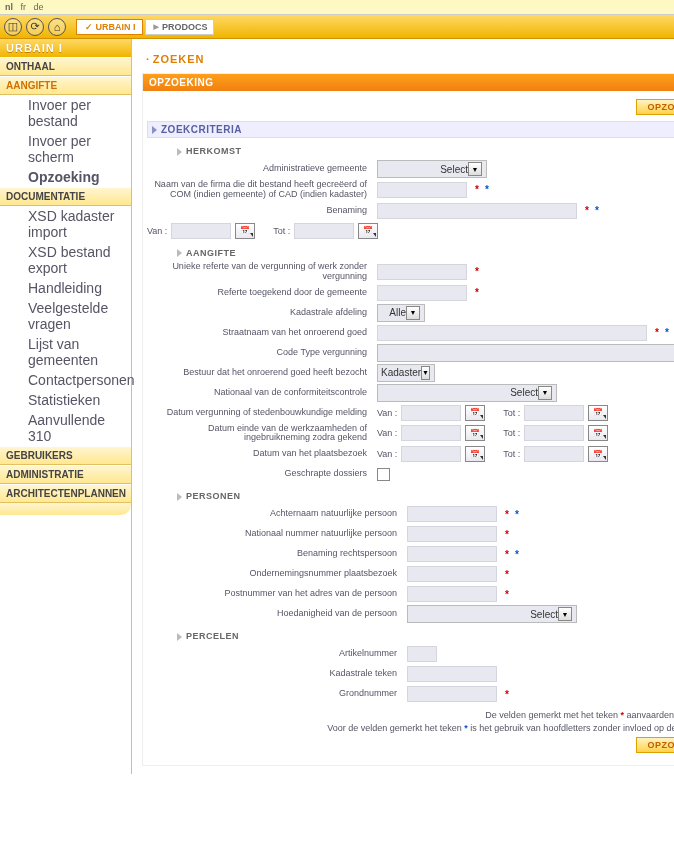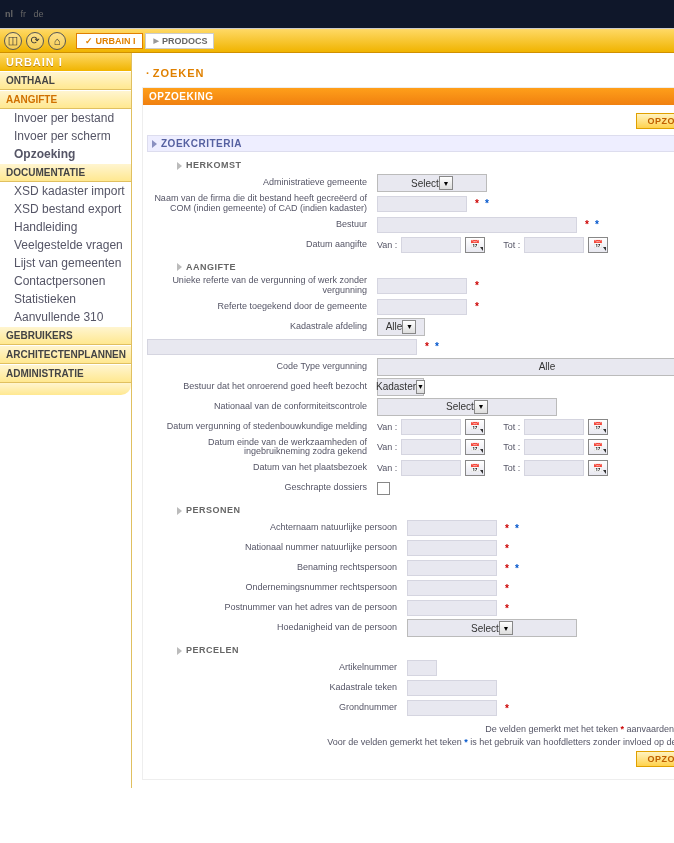--- a/index.html
+++ b/index.html
@@ -1,33 +1,33 @@
 <!DOCTYPE html>
 <html><head>
 <meta charset="utf-8">
 <style>
 * { box-sizing: border-box; margin: 0; padding: 0; }
 body { font-family: Verdana, Arial, sans-serif; font-size: 10px; background: #fff; width: 674px; }
-.topbar { background: #0f172a; border-bottom: 1px solid #ccc; font-size: 9px; color: #666; padding: 9px 5px; }
+.topbar { background: #fef9c3; border-bottom: 1px solid #ccc; font-size: 9px; color: #666; padding: 2px 5px; }
 .topbar span { margin-right: 5px; cursor: pointer; }
 .topbar span.active { font-weight: bold; }
 .iconbar { background: linear-gradient(#ffd966, #f0b400); height: 24px; display: flex; align-items: center; padding: 0 4px; border-bottom: 1px solid #d09000; }
 .iconbar .round-icon { width: 18px; height: 18px; border: 1px solid #555; border-radius: 50%; margin-right: 4px; display: flex; align-items: center; justify-content: center; color: #333; font-size: 11px; background: rgba(255,255,255,0.3); cursor: pointer; }
 .breadcrumb { display: inline-flex; margin-left: 6px; }
 .bc-item { display: inline-flex; align-items: center; font-size: 9px; font-weight: bold; padding: 2px 6px 2px 8px; margin-right: 2px; background: #fff; border: 1px solid #ccc; position: relative; }
 .bc-item.first { color: #e08000; border-color: #e08000; }
 .bc-item.first::before { content: "✓"; color: #e08000; margin-right: 3px; }
 .bc-item.second { color: #666; }
 .bc-item.second::before { content: "▶"; color: #999; margin-right: 3px; font-size: 7px; }
 .main-layout { display: flex; }
 .sidebar { width: 132px; background: #fff; border-right: 1px solid #e0c060; }
 .sidebar-appname { background: linear-gradient(#ffd966, #f0b400); color: #fff; font-weight: bold; text-align: left; padding: 3px 6px; font-size: 11px; letter-spacing: 1px; text-shadow: 0 1px 0 #c08000; }
 .sidebar-section { background: linear-gradient(#fff5d0, #ffe890); color: #444; font-weight: bold; padding: 3px 6px; font-size: 10px; border-top: 1px solid #fff; border-bottom: 1px solid #e0c060; cursor: pointer; }
 .sidebar-section.selected { color: #d07000; }
-.sidebar-item { padding: 2px 6px 2px 14px; color: #556; font-size: 12px; cursor: pointer; }
+.sidebar-item { padding: 2px 6px 2px 28px; color: #556; font-size: 14px; cursor: pointer; }
 .sidebar-item.bold { font-weight: bold; }
 .sidebar-bottom { height: 12px; background: linear-gradient(#fff5d0, #ffe890); border-radius: 0 0 10px 0; }
 .content { flex: 1; padding: 8px 10px; }
 .page-title { color: #e08000; font-weight: bold; font-size: 11px; letter-spacing: 1px; padding: 6px 0 8px 4px; }
 .page-title::before { content: "·"; margin-right: 2px; }
 .panel { border: 1px solid #eee; }
 .panel-header { background: linear-gradient(#ff9f1a, #f08010); color: #fff; font-weight: bold; font-size: 10px; padding: 3px 6px; letter-spacing: 0.5px; }
 .panel-body { padding: 6px 4px 10px 4px; background: #fff; }
 .btn-row { text-align: right; padding: 2px 4px; }
 .btn-orange { display: inline-block; background: linear-gradient(#fff3c0, #ffd24d); border: 1px solid #e0a000; color: #c06000; font-size: 9px; font-weight: bold; padding: 2px 10px; letter-spacing: 0.5px; cursor: pointer; }
@@ -36,21 +36,21 @@
 .fieldset-head { font-size: 9px; font-weight: bold; color: #666; letter-spacing: 0.5px; margin: 8px 0 4px 30px; }
 .fieldset-head .arrow { display: inline-block; width: 0; height: 0; border-top: 4px solid transparent; border-bottom: 4px solid transparent; border-left: 5px solid #bbb; margin-right: 4px; vertical-align: middle; }
 .form-row { display: flex; align-items: center; margin: 2px 0; min-height: 18px; }
 .form-label { width: 230px; text-align: right; color: #556; font-size: 9px; padding-right: 10px; line-height: 1.1; }
 .form-field { flex: 1; display: flex; align-items: center; gap: 4px; }
 .txt { height: 16px; background: #e8e8f0; border: 1px solid #d5d5e0; }
 .txt.w90 { width: 90px; }
 .txt.w60 { width: 60px; }
 .txt.w200 { width: 200px; }
 .txt.w30 { width: 30px; }
-.sel { height: 18px; background: #e8e8f0; border: 1px solid #bbb; display: inline-flex; align-items: center; justify-content: center; padding: 8px 4px; }
+.sel { height: 18px; background: #e8e8f0; border: 1px solid #bbb; display: inline-flex; align-items: center; justify-content: flex-end; padding: 8px 4px; }
 .sel .sel-text { color: #333; font-size: 10px; }
 .sel .sel-arrow { width: 14px; height: 14px; background: linear-gradient(#fff,#ddd); border: 1px solid #888; display: flex; align-items: center; justify-content: center; font-size: 7px; }
 .sel.w110 { width: 110px; }
 .sel.w55 { width: 48px; }
 .sel.w340 { width: 340px; }
 .sel.w180 { width: 180px; }
 .sel.w175 { width: 170px; }
 .star-red { color: #c00; font-weight: bold; margin-left: 4px; }
 .star-blue { color: #05c; font-weight: bold; margin-left: 2px; }
 .date-label { color: #556; font-size: 9px; }
@@ -90,22 +90,22 @@
     <div class="sidebar-section">DOCUMENTATIE</div>
     <div class="sidebar-item">XSD kadaster import</div>
     <div class="sidebar-item">XSD bestand export</div>
     <div class="sidebar-item">Handleiding</div>
     <div class="sidebar-item">Veelgestelde vragen</div>
     <div class="sidebar-item">Lijst van gemeenten</div>
     <div class="sidebar-item">Contactpersonen</div>
     <div class="sidebar-item">Statistieken</div>
     <div class="sidebar-item">Aanvullende 310</div>
     <div class="sidebar-section">GEBRUIKERS</div>
+    <div class="sidebar-section">ADMINISTRATIE</div>
     <div class="sidebar-section">ARCHITECTENPLANNEN</div>
-    <div class="sidebar-section">ADMINISTRATIE</div>
     <div class="sidebar-bottom"></div>
   </div>
 
   <div class="content">
     <div class="page-title">ZOEKEN</div>
 
     <div class="panel">
       <div class="panel-header">OPZOEKING</div>
       <div class="panel-body">
         <div class="btn-row">
@@ -127,29 +127,28 @@
         </div>
         <div class="form-row">
           <div class="form-label">Naam van de firma die dit bestand heeft gecreëerd of COM (indien gemeente) of CAD (indien kadaster)</div>
           <div class="form-field">
             <input class="txt w90" style="">
             <span class="star-red">*</span>
               <span class="star-blue">*</span>
           </div>
         </div>
         <div class="form-row">
-          <div class="form-label">Bestuur</div>
+          <div class="form-label">Benaming</div>
           <div class="form-field">
             <input class="txt w200" style="">
             <span class="star-red">*</span>
               <span class="star-blue">*</span>
           </div>
         </div>
         <div class="form-row">
-          <div class="form-label">Datum aangifte</div>
           <div class="form-field">
             <span class="date-label">Van :</span>
             <input class="txt w60" style="">
             <span class="cal-btn">📅</span>
             <span style="width:10px"></span>
             <span class="date-label">Tot :</span>
             <input class="txt w60" style="">
             <span class="cal-btn">📅</span>
           </div>
         </div>
@@ -173,38 +172,39 @@
         <div class="form-row">
           <div class="form-label">Kadastrale afdeling</div>
           <div class="form-field">
               <div class="sel w55">
                 <span class="sel-text">Alle</span>
                 <span class="sel-arrow">▼</span>
               </div>
             </div>
         </div>
         <div class="form-row">
+          <div class="form-label">Straatnaam van het onroerend goed</div>
           <div class="form-field">
               <input class="txt" style="width: 270px;">
               <span class="star-red">*</span>
               <span class="star-blue">*</span>
             </div>
         </div>
         <div class="form-row">
           <div class="form-label">Code Type vergunning</div>
           <div class="form-field">
               <div class="sel w340">
                 <span class="sel-text">Alle</span>
               </div>
             </div>
         </div>
         <div class="form-row">
           <div class="form-label">Bestuur dat het onroerend goed heeft bezocht</div>
           <div class="form-field">
-              <div class="sel" style="width:47px">
+              <div class="sel" style="width:58px">
                 <span class="sel-text">Kadaster</span>
                 <span class="sel-arrow">▼</span>
               </div>
             </div>
         </div>
         <div class="form-row">
           <div class="form-label">Nationaal van de conformiteitscontrole</div>
           <div class="form-field">
               <div class="sel w180">
                 <span class="sel-text">Select</span>
@@ -274,21 +274,21 @@
         </div>
         <div class="form-row">
           <div class="form-label" style="width:260px">Benaming rechtspersoon</div>
           <div class="form-field">
               <input class="txt w90" style="">
               <span class="star-red">*</span>
               <span class="star-blue">*</span>
             </div>
         </div>
         <div class="form-row">
-          <div class="form-label" style="width:260px">Ondernemingsnummer rechtspersoon</div>
+          <div class="form-label" style="width:260px">Ondernemingsnummer plaatsbezoek</div>
           <div class="form-field">
               <input class="txt w90" style="">
               <span class="star-red">*</span>
             </div>
         </div>
         <div class="form-row">
           <div class="form-label" style="width:260px">Postnummer van het adres van de persoon</div>
           <div class="form-field">
               <input class="txt w90" style="">
               <span class="star-red">*</span>

